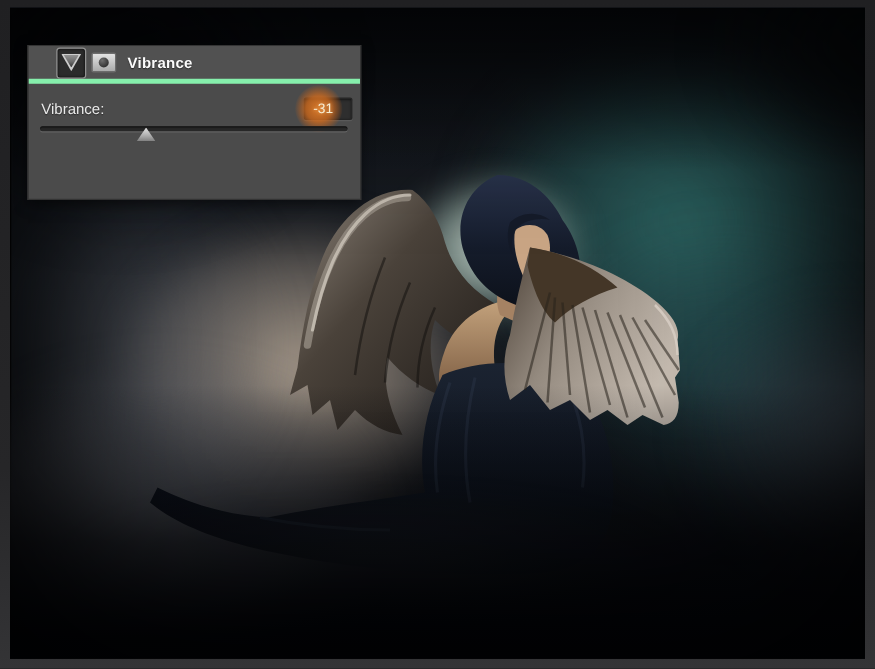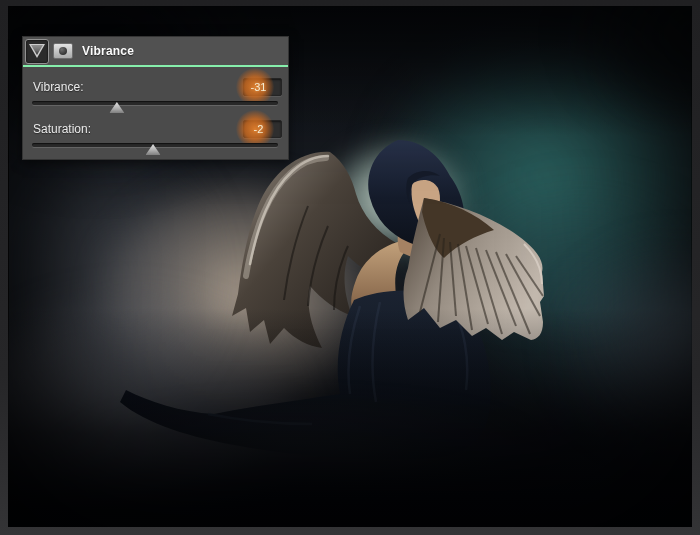--- a/index.html
+++ b/index.html
@@ -36,21 +36,21 @@
     background:radial-gradient(ellipse at center,rgba(118,122,130,.30) 0%,rgba(118,122,130,0) 70%);}
   .bottom-dark{left:0;top:0;width:100%;height:100%;border-radius:0;
     background:linear-gradient(180deg,rgba(3,4,7,0) 58%,rgba(3,4,7,.75) 82%,rgba(2,3,6,.97) 97%);}
   .vignette{left:0;top:0;width:100%;height:100%;border-radius:0;
     box-shadow:inset 0 0 140px 30px rgba(0,0,0,.72);}
   
   .panel{position:absolute;left:22px;top:36px;width:267px;height:124px;
     background:#4b4b4b;border:1px solid #343434;box-sizing:border-box;
     box-shadow:0 3px 10px rgba(0,0,0,.5),inset 0 1px 0 rgba(255,255,255,.07);}
   .panel-header{position:absolute;left:0;top:0;right:0;height:30px;background:#515151;
-    border-bottom:2px solid #86efac;display:flex;align-items:center;padding-left:2px;box-sizing:border-box;}
+    border-bottom:4px solid #86efac;display:flex;align-items:center;padding-left:22px;box-sizing:border-box;}
   .btn-tri{width:22px;height:23px;background:#2b2b2b;border:1px solid #929292;border-radius:3px;
     display:flex;align-items:center;justify-content:center;cursor:pointer;box-shadow:inset 0 0 2px #000;}
   .tri-outer{width:16px;height:14px;background:#cdcdcd;
     clip-path:polygon(0 0,100% 0,50% 100%);display:flex;justify-content:center;}
   .tri-inner{width:12px;height:10px;margin-top:1px;background:linear-gradient(180deg,#939393 0%,#6a6a6a 55%,#2f2f2f 100%);
     clip-path:polygon(0 0,100% 0,50% 100%);}
   .btn-dot{width:18px;height:14px;margin-left:4px;border:1px solid #6d6d6d;border-radius:2px;cursor:pointer;
     background:linear-gradient(180deg,#e3e3e3 0%,#a9aaaa 100%);display:flex;align-items:center;justify-content:center;}
   .dot{width:8px;height:8px;border-radius:50%;background:radial-gradient(circle at 35% 30%,#6f6f6f 0%,#353535 70%);}
   .panel-title{margin-left:9px;font-size:12px;font-weight:bold;color:#fbfbfb;
@@ -183,25 +183,15 @@
       <div class="row-label">Vibrance:</div>
       <div class="value-box">
         <div class="value-glow"></div>
         <span class="value-text">-31</span>
       </div>
       <div class="track">
         <div class="thumb" style="left: 34.5%;"></div>
       </div>
     </div>
 
-    <div class="row row2">
-      <div class="row-label">Saturation:</div>
-      <div class="value-box">
-        <div class="value-glow"></div>
-        <span class="value-text">-2</span>
-      </div>
-      <div class="track">
-        <div class="thumb" style="left: 49.2%;"></div>
-      </div>
-    </div>
   </div>
 
 </div>
 
 </body></html>

